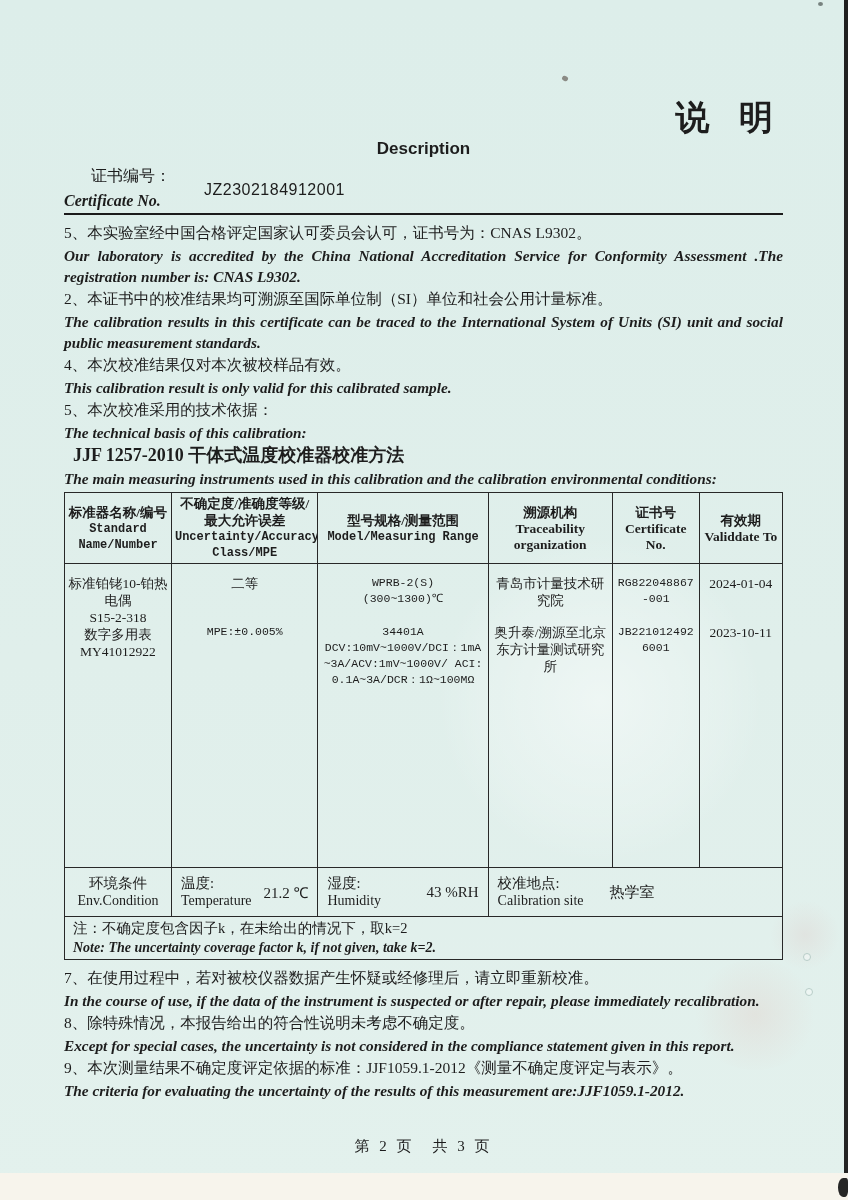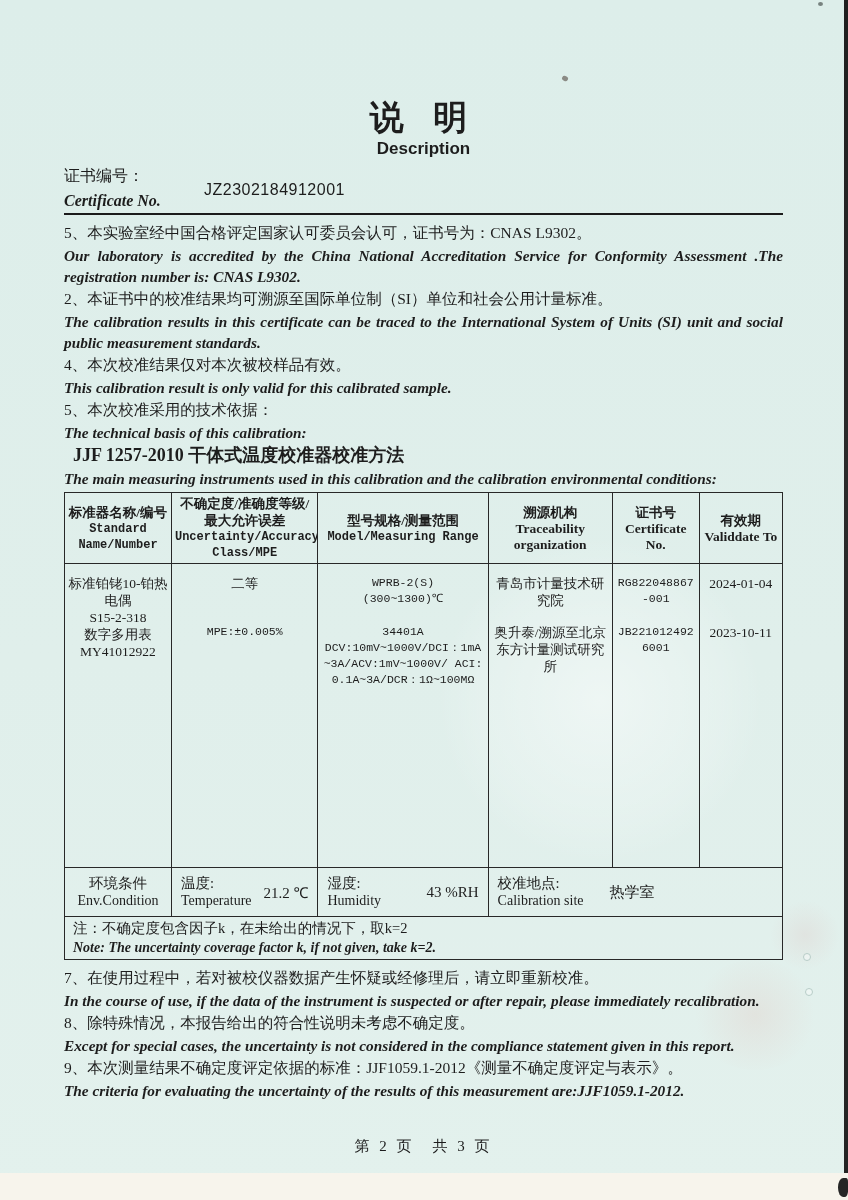--- a/index.html
+++ b/index.html
@@ -6,33 +6,33 @@
   .page {
     position:relative; width:848px; height:1200px; margin:0 auto;
     background:linear-gradient(180deg,#ddeeea 0%,#e0efeb 55%,#e3f1ed 100%);
     overflow:hidden; color:#1d1d1d;
     font-family:"Liberation Serif", serif;
   }
   .content { position:absolute; left:64px; top:0; width:719px; }
 
   
   .title {
-    margin:96px 0 0; text-align:center;
+    margin:96px 0 0; text-align:right;
     font-family:"Liberation Sans", sans-serif;
     font-size:34px; font-weight:bold; letter-spacing:10px; line-height:42px;
   }
   .subtitle {
     text-align:center; font-family:"Liberation Sans", sans-serif;
     font-size:17px; font-weight:bold; line-height:20px; margin-top:1px;
   }
 
   
   .cert-row { display:flex; align-items:flex-start; margin-top:7px; height:46px; }
   .cert-labels { width:134px; }
-  .cert-cn { font-family:"Liberation Sans", sans-serif; font-size:16px; line-height:20px; }
+  .cert-cn { font-family:"Liberation Sans", sans-serif; font-size:16px; line-height:20px;text-align:center; }
   .cert-en { font-weight:bold; font-style:italic; font-size:16px; line-height:20px; margin-top:5px; }
   .cert-no { font-family:"Liberation Sans", sans-serif; font-size:16px; letter-spacing:0.5px; margin:15px 0 0 6px; }
   .rule { border:0; border-top:2.5px solid #1b1b1b; margin:1px 0 0; }
 
   
   .notes { margin-top:8px; }
   .note-cn  { font-size:15.5px; line-height:20px; margin:1px 0; }
   .note-en  { font-weight:bold; font-style:italic; font-size:15.3px; line-height:21px; margin:2px 0; text-align:justify; }
   .note-extra { font-weight:bold; font-size:18px; line-height:21px; margin:1px 9px; }
 

